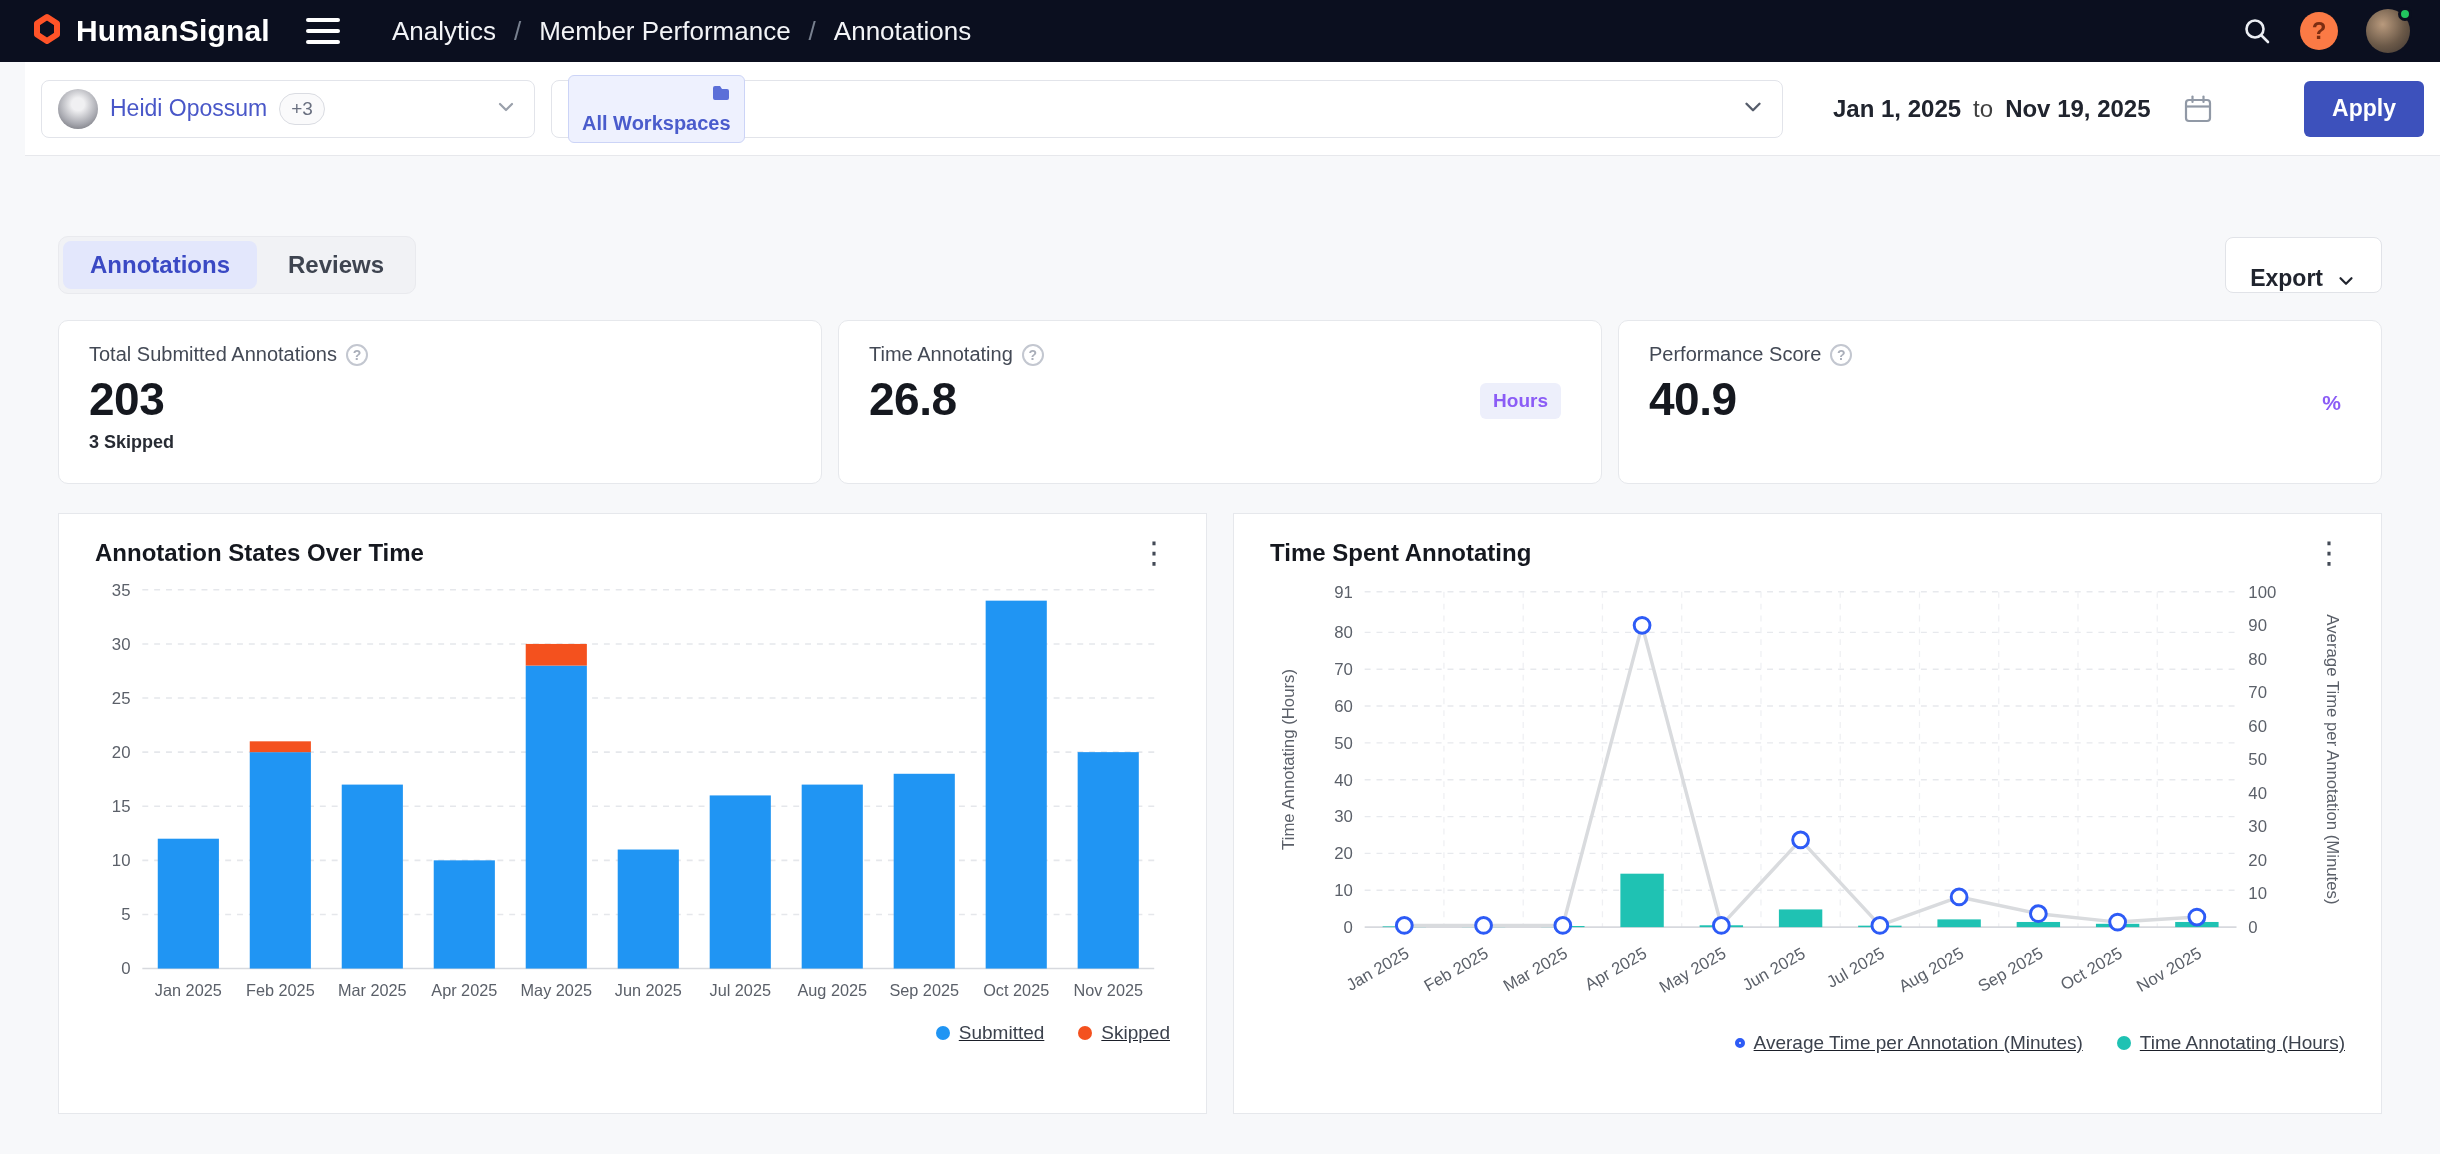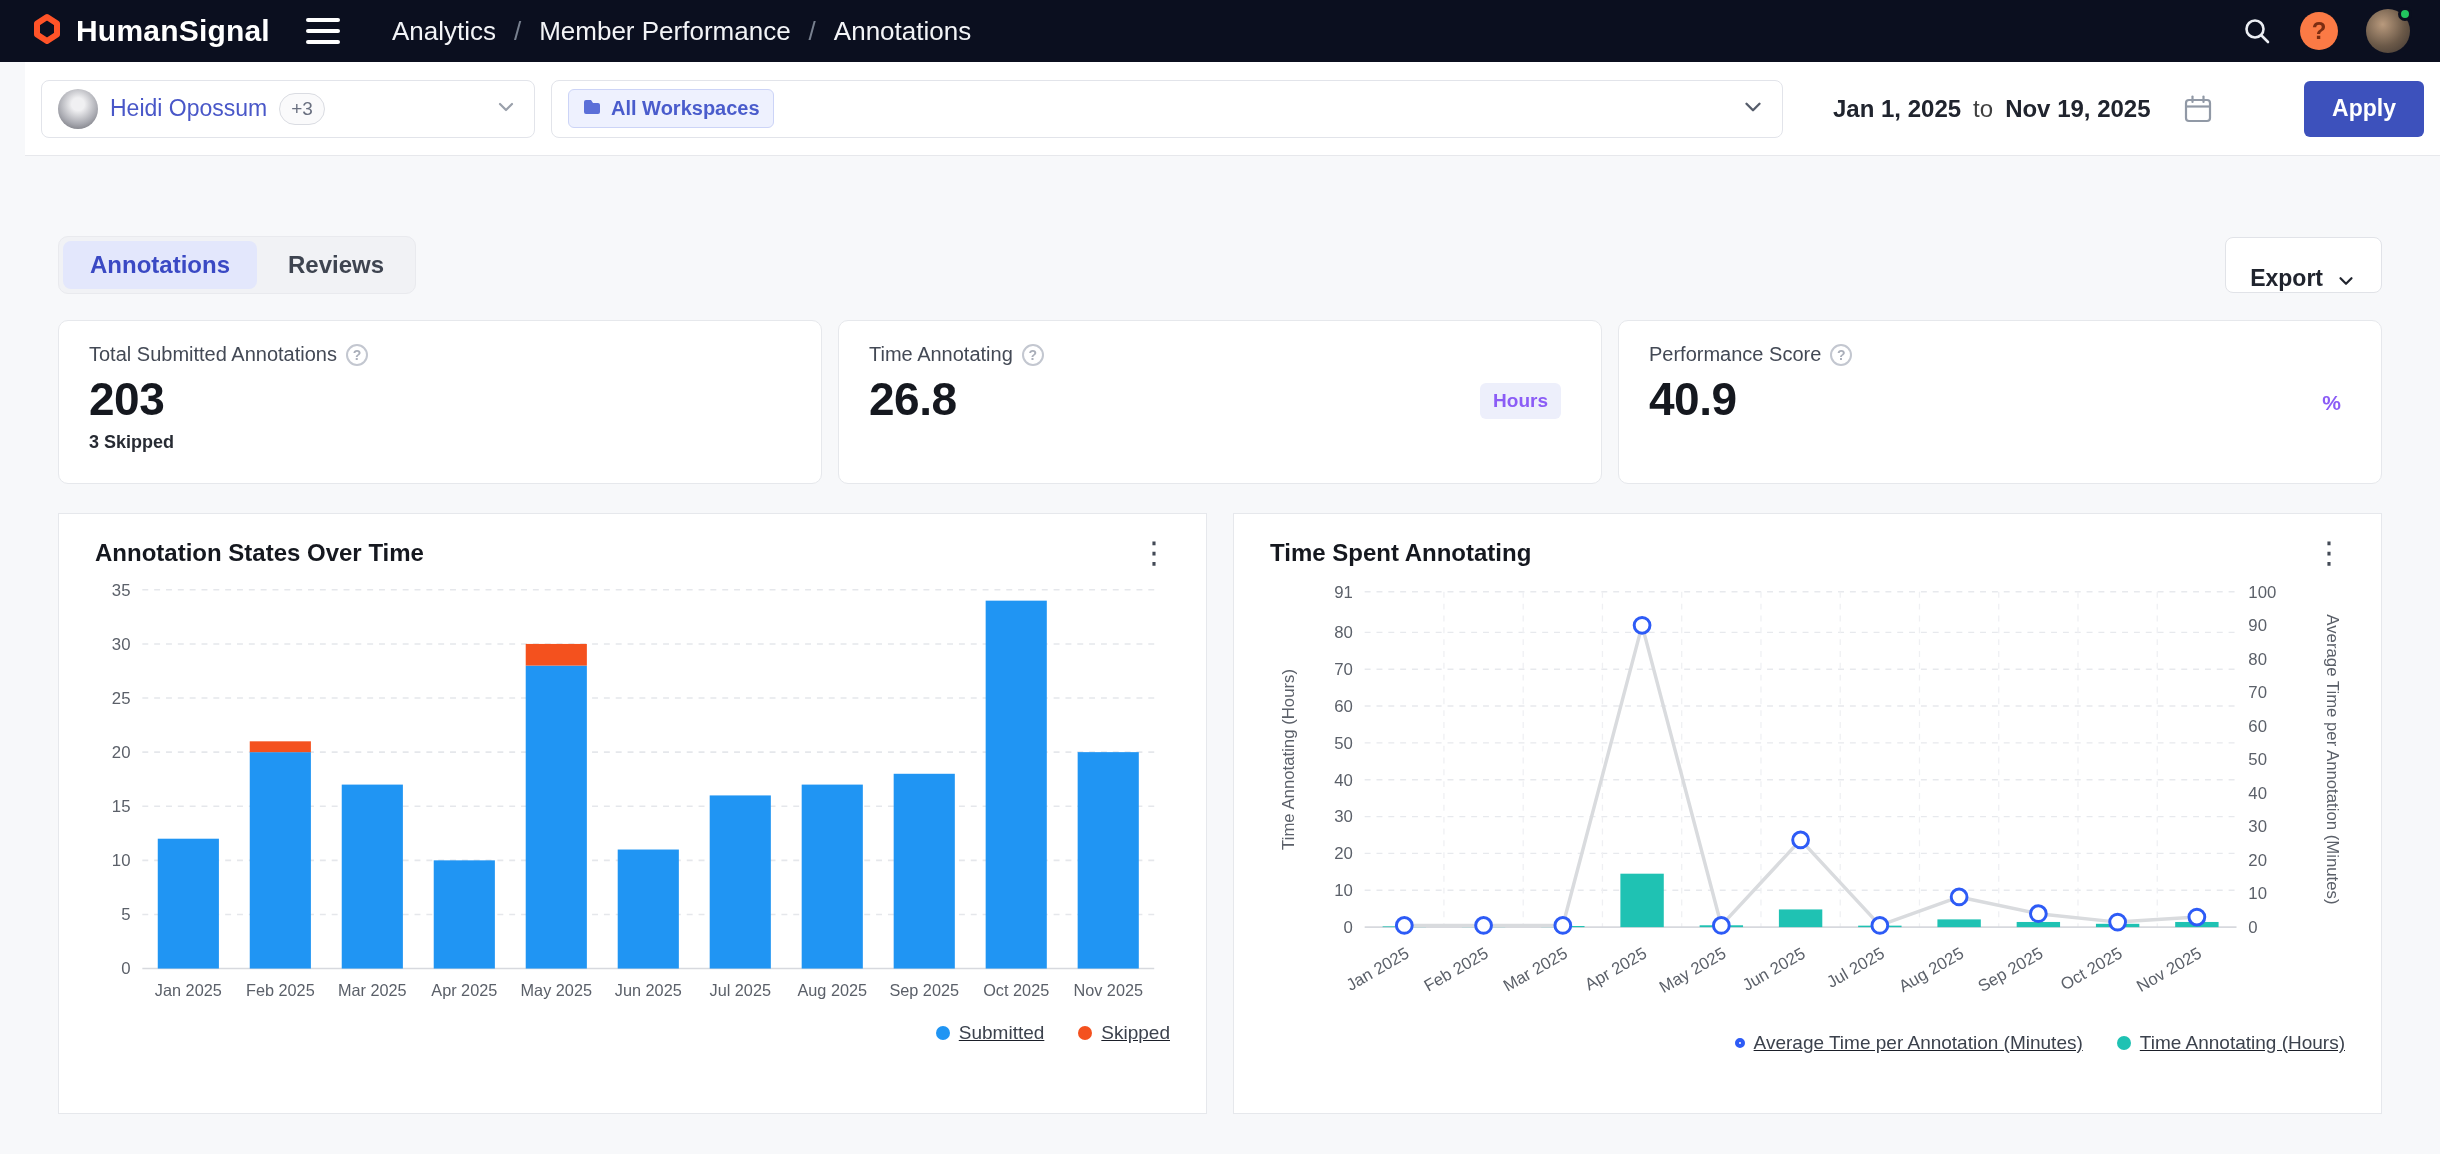--- a/index.html
+++ b/index.html
@@ -43,23 +43,23 @@
     display: flex; align-items: center; padding: 0 16px; cursor: pointer;
   }
   .user-select { width: 494px; gap: 12px; }
   .user-avatar { width: 40px; height: 40px; border-radius: 50%;
     background: radial-gradient(circle at 50% 38%, #f0f0f2 20%, #a8a9b0 62%, #5f6067 100%); }
   .user-name { font-size: 23px; color: #4957c8; font-weight: 500; white-space: nowrap; }
   .plus-badge { border: 1px solid #dadce2; background: #fafafb; border-radius: 16px;
     padding: 4px 11px; font-size: 19px; color: #6a7080; }
   .spacer { margin-left: auto; }
   .workspace-select { width: 1232px; }
-  .ws-chip { display: flex; align-items: flex-start; gap: 9px; background: #eef1fe;
+  .ws-chip { display: flex; align-items: flex-end; gap: 9px; background: #eef1fe;
     border: 1px solid #ccd4f7; border-radius: 6px; padding: 7px 13px;
-    font-size: 20px; font-weight: 600; color: #4a5ccc; cursor: pointer; }
+    font-size: 20px; font-weight: 600; color: #4a5ccc; cursor: pointer; flex-direction: column; }
   .date-range { margin-left: 34px; display: flex; align-items: center; gap: 12px;
     font-size: 24px; cursor: pointer; }
   .date-strong { color: #20242e; font-weight: 700; }
   .date-joiner { color: #404040; }
   .calendar-wrap { margin-left: 18px; display: grid; place-items: center; }
   .apply-btn { margin-left: auto; width: 120px; height: 56px; background: #3d51bc; color: #fff;
     border: none; border-radius: 6px; font-size: 23px; font-weight: 600; cursor: pointer; }
   
   .main { padding: 0 58px; }
   .tabs-row { margin-top: 80px; display: flex; align-items: center; }

